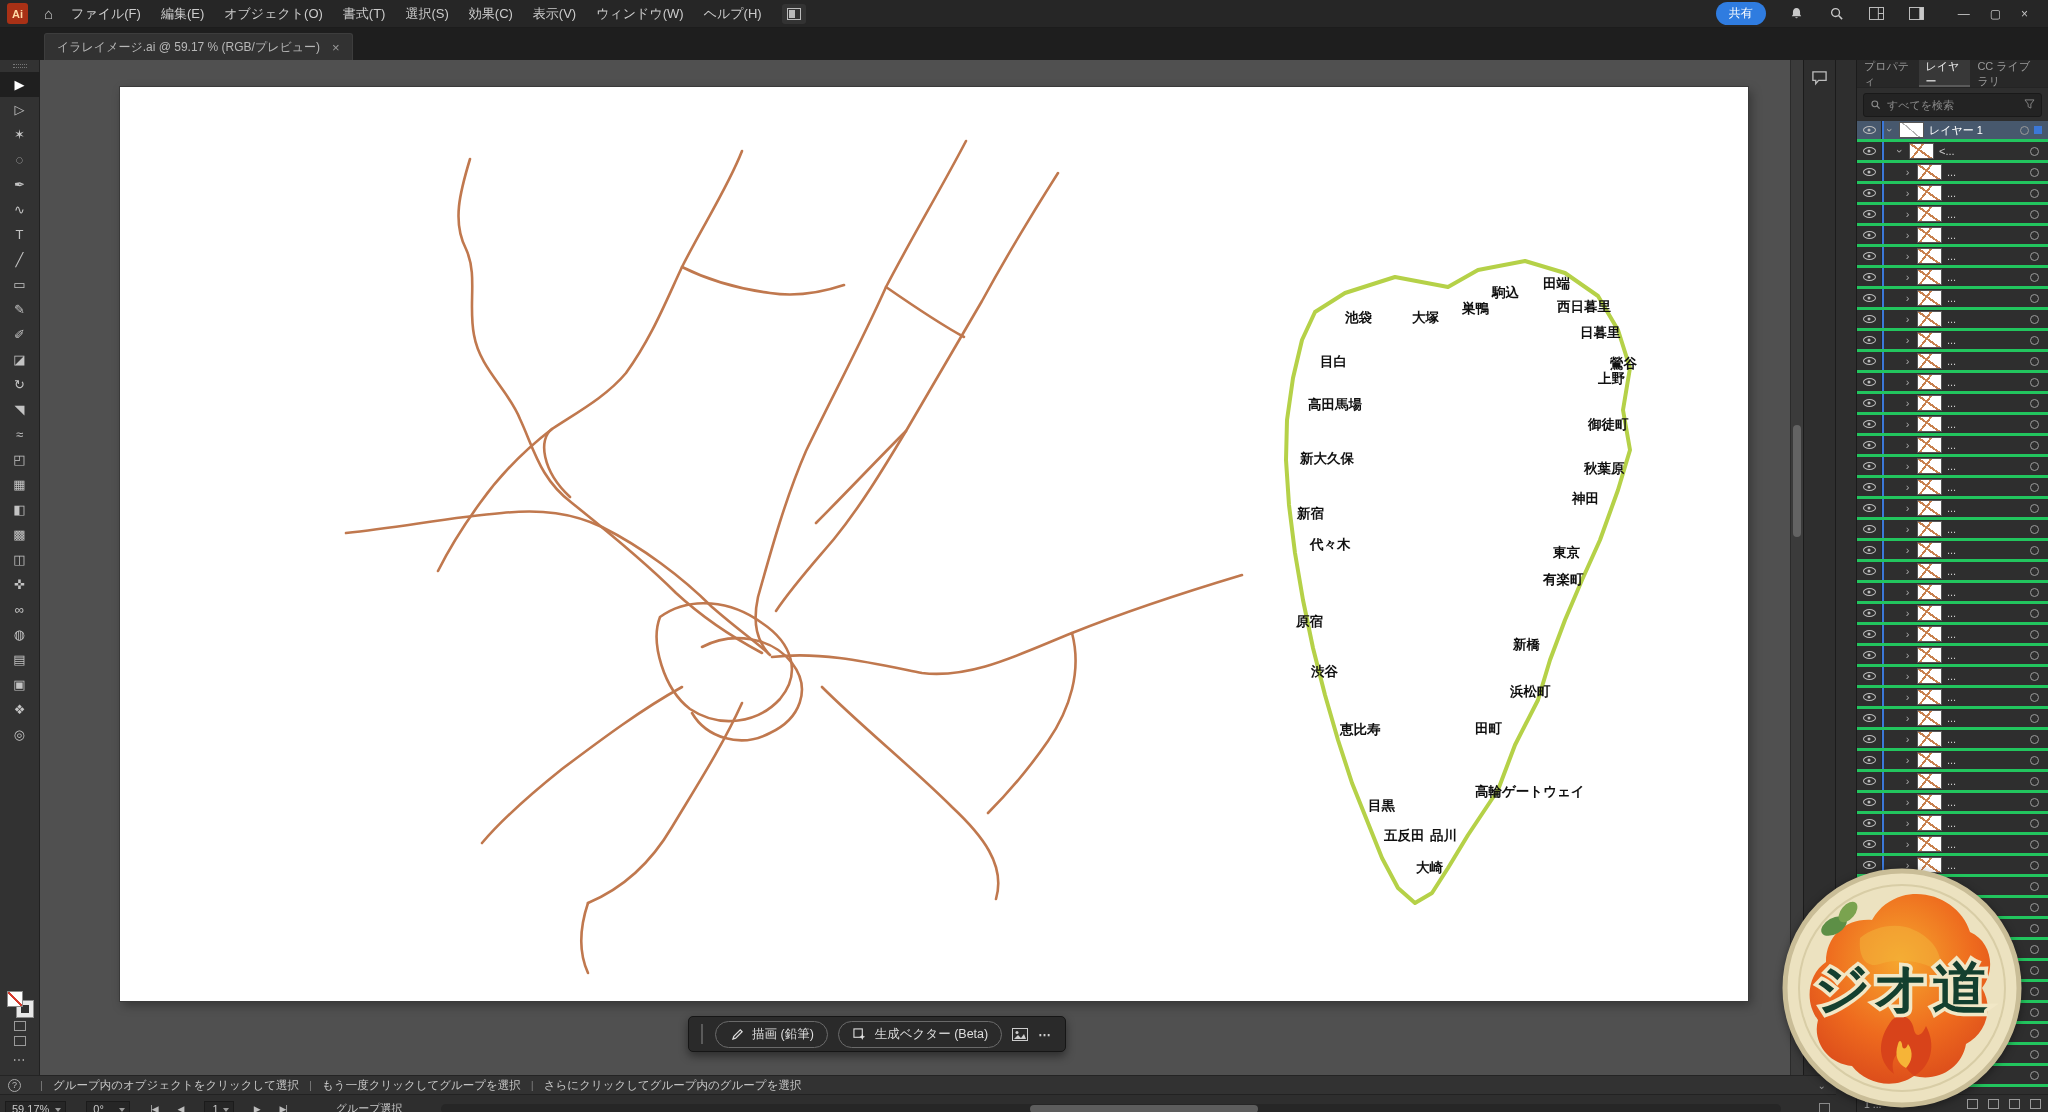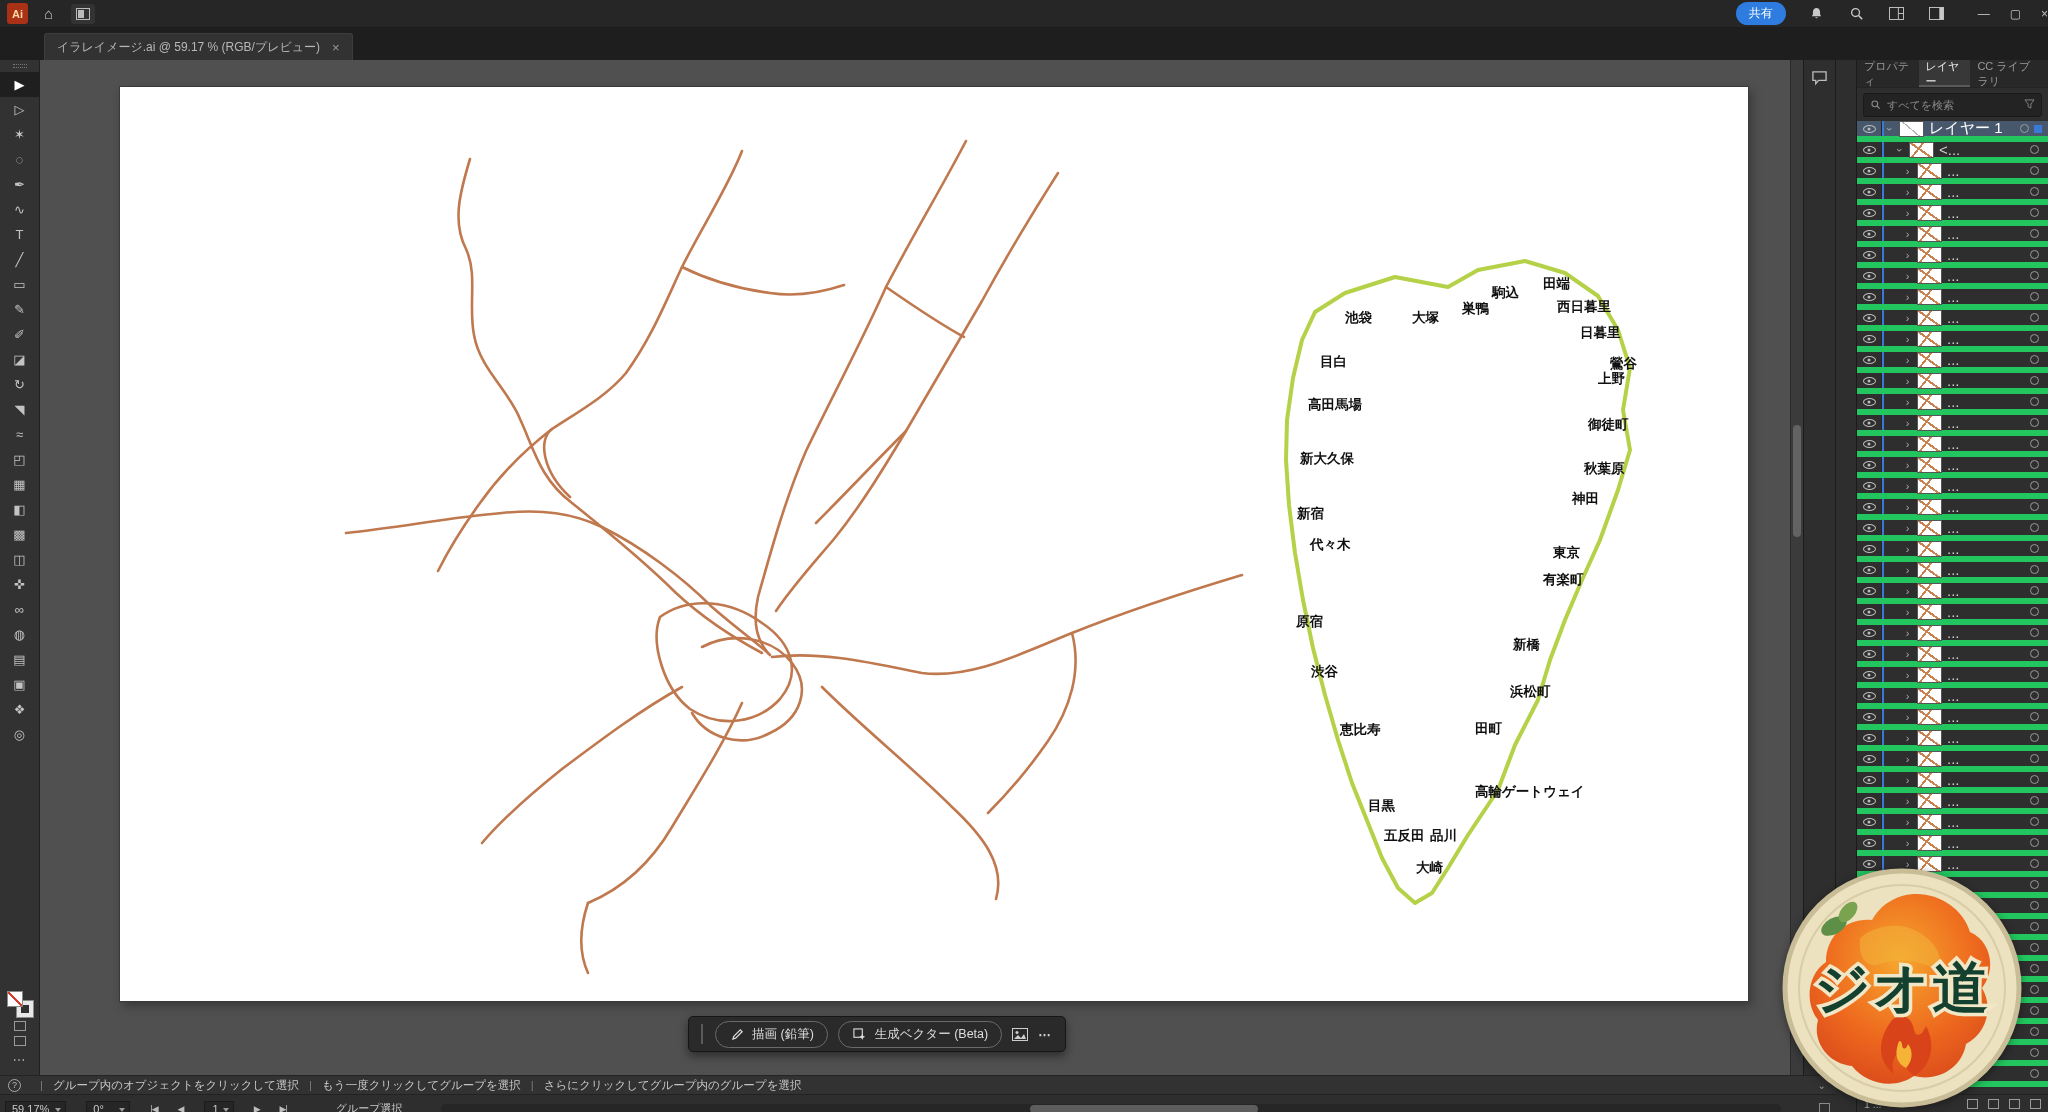--- a/index.html
+++ b/index.html
@@ -6,21 +6,21 @@
   *{box-sizing:border-box;font-family:"Liberation Sans",sans-serif;-webkit-user-select:none;user-select:none}
   .app{position:relative;width:2048px;height:1112px;overflow:hidden;background:#2e2e2e;color:#cfcfcf}
 
   
   .menubar{position:absolute;left:0;top:0;right:0;height:28px;background:#262626;display:flex;align-items:center;font-size:13px;z-index:30;border-bottom:1px solid #1c1c1c}
   .app-badge{width:21px;height:21px;margin:0 8px 0 7px;background:#a93116;color:#ffd9a6;font-weight:bold;font-size:11px;display:grid;place-items:center;border-radius:3px}
   .home{font-size:15px;color:#c9c9c9;padding:0 8px}
   .menus{display:flex;height:28px}
   .menu-item{padding:0 10px;line-height:28px;color:#cccccc;cursor:default}
   .doc-icon{margin-left:10px;display:grid;place-items:center;width:24px;height:20px;border-radius:3px;background:#333}
-  .mb-right{margin-left:auto;display:flex;align-items:center;gap:22px;padding-right:0}
+  .mb-right{margin-left:auto;display:flex;align-items:center;gap:22px;padding-right:20px}
   .share-btn{background:#2f7ce0;color:#fff;border-radius:12px;padding:3px 13px;font-size:12px}
   .mb-ic{display:grid;place-items:center;width:18px;height:18px}
   .winctl{display:flex;gap:20px;margin-left:10px;color:#c5c5c5;font-size:12px}
   .winctl span{cursor:default}
 
   
   .tabbar{position:absolute;left:0;top:28px;right:0;height:32px;background:#1e1e1e;display:flex;align-items:flex-end;z-index:20}
   .doc-tab{margin-left:44px;height:27px;background:#323232;border:1px solid #3d3d3d;border-bottom:none;color:#b7b7b7;font-size:12px;display:flex;align-items:center;gap:12px;padding:0 12px;border-radius:3px 3px 0 0}
   .doc-tab .tclose{color:#9a9a9a;font-size:13px}
 
@@ -72,21 +72,21 @@
   .dock{position:absolute;right:212px;top:60px;width:33px;bottom:37px;background:#2e2e2e;border-left:1px solid #1b1b1b;border-right:1px solid #1b1b1b;display:flex;justify-content:center;padding-top:10px;z-index:6}
 
   
   .rightpanel{position:absolute;right:0;top:60px;width:192px;bottom:0;background:#2e2e2e;border-left:1px solid #1b1b1b;display:flex;flex-direction:column;z-index:6}
   .ptabs{height:28px;display:flex;align-items:stretch;border-bottom:1px solid #242424;font-size:11px;color:#9a9a9a;background:#282828}
   .ptab{padding:0 7px;display:flex;align-items:center}
   .ptab.active{color:#ececec;background:#383838;box-shadow:inset 0 -2px 0 #5a5a5a}
   .searchrow{height:24px;margin:5px 6px 4px 6px;background:#232323;border:1px solid #191919;border-radius:3px;display:flex;align-items:center;gap:6px;padding:0 6px;color:#8a8a8a;font-size:11px}
   .searchrow .ph{flex:1}
   .layers{flex:1;overflow:hidden}
-  .layer-row{height:21px;display:flex;align-items:stretch;border-bottom:6px solid #22c55e;font-size:15px;color:#cfcfcf;cursor:default}
+  .layer-row{height:21px;display:flex;align-items:stretch;border-bottom:3px solid #22c55e;font-size:11px;color:#cfcfcf;cursor:default}
   .eye-cell{width:25px;border-right:1px solid #252525;display:grid;place-items:center;flex:none}
   .eye{width:13px;height:8px;border:1px solid #bdbdbd;border-radius:50%;position:relative}
   .eye::after{content:"";position:absolute;left:50%;top:50%;width:3px;height:3px;background:#bdbdbd;border-radius:50%;transform:translate(-50%,-50%)}
   .row-body{flex:1;display:flex;align-items:center;position:relative;padding-right:4px;min-width:0}
   .colorbar{position:absolute;left:0;top:0;bottom:0;width:2px;background:#3b78d8}
   .chev{width:15px;display:grid;place-items:center;color:#a8a8a8;font-size:11px;flex:none}
   .chev::before{content:"›";display:block}
   .layer-row.expanded .chev::before{transform:rotate(90deg)}
   .thumb{width:25px;height:16px;background:#fff;border:1px solid #565656;margin:0 5px 0 2px;flex:none;
          background-image:linear-gradient(35deg,transparent 44%,#c8814f 44% 52%,transparent 52%),linear-gradient(-52deg,transparent 58%,#c8814f 58% 65%,transparent 65%)}
@@ -106,20 +106,32 @@
   .logo{position:absolute;left:1782px;top:868px;width:240px;height:240px;z-index:60;filter:drop-shadow(0 2px 4px rgba(0,0,0,.4))}
 </style>
 </head>
 <body>
 
 <div class="app">
 
   <div class="menubar">
     <div class="app-badge">Ai</div>
     <div class="home">⌂</div>
+    <div class="menus">
+
+    <div class="menu-item">ファイル(F)</div>
+        <div class="menu-item">編集(E)</div>
+        <div class="menu-item">オブジェクト(O)</div>
+        <div class="menu-item">書式(T)</div>
+        <div class="menu-item">選択(S)</div>
+        <div class="menu-item">効果(C)</div>
+        <div class="menu-item">表示(V)</div>
+        <div class="menu-item">ウィンドウ(W)</div>
+        <div class="menu-item">ヘルプ(H)</div>
+      </div>
     <div class="doc-icon">
       <svg width="14" height="12" viewBox="0 0 14 12">
           <rect x="0.5" y="0.5" width="13" height="11" fill="none" stroke="#bbb"></rect>
           <rect x="2" y="2" width="6" height="8" fill="#bbb"></rect>
         </svg>
     </div>
     <div class="mb-right">
       <div class="share-btn">共有</div>
       <div class="mb-ic">
         <svg width="15" height="15" viewBox="0 0 16 16">

